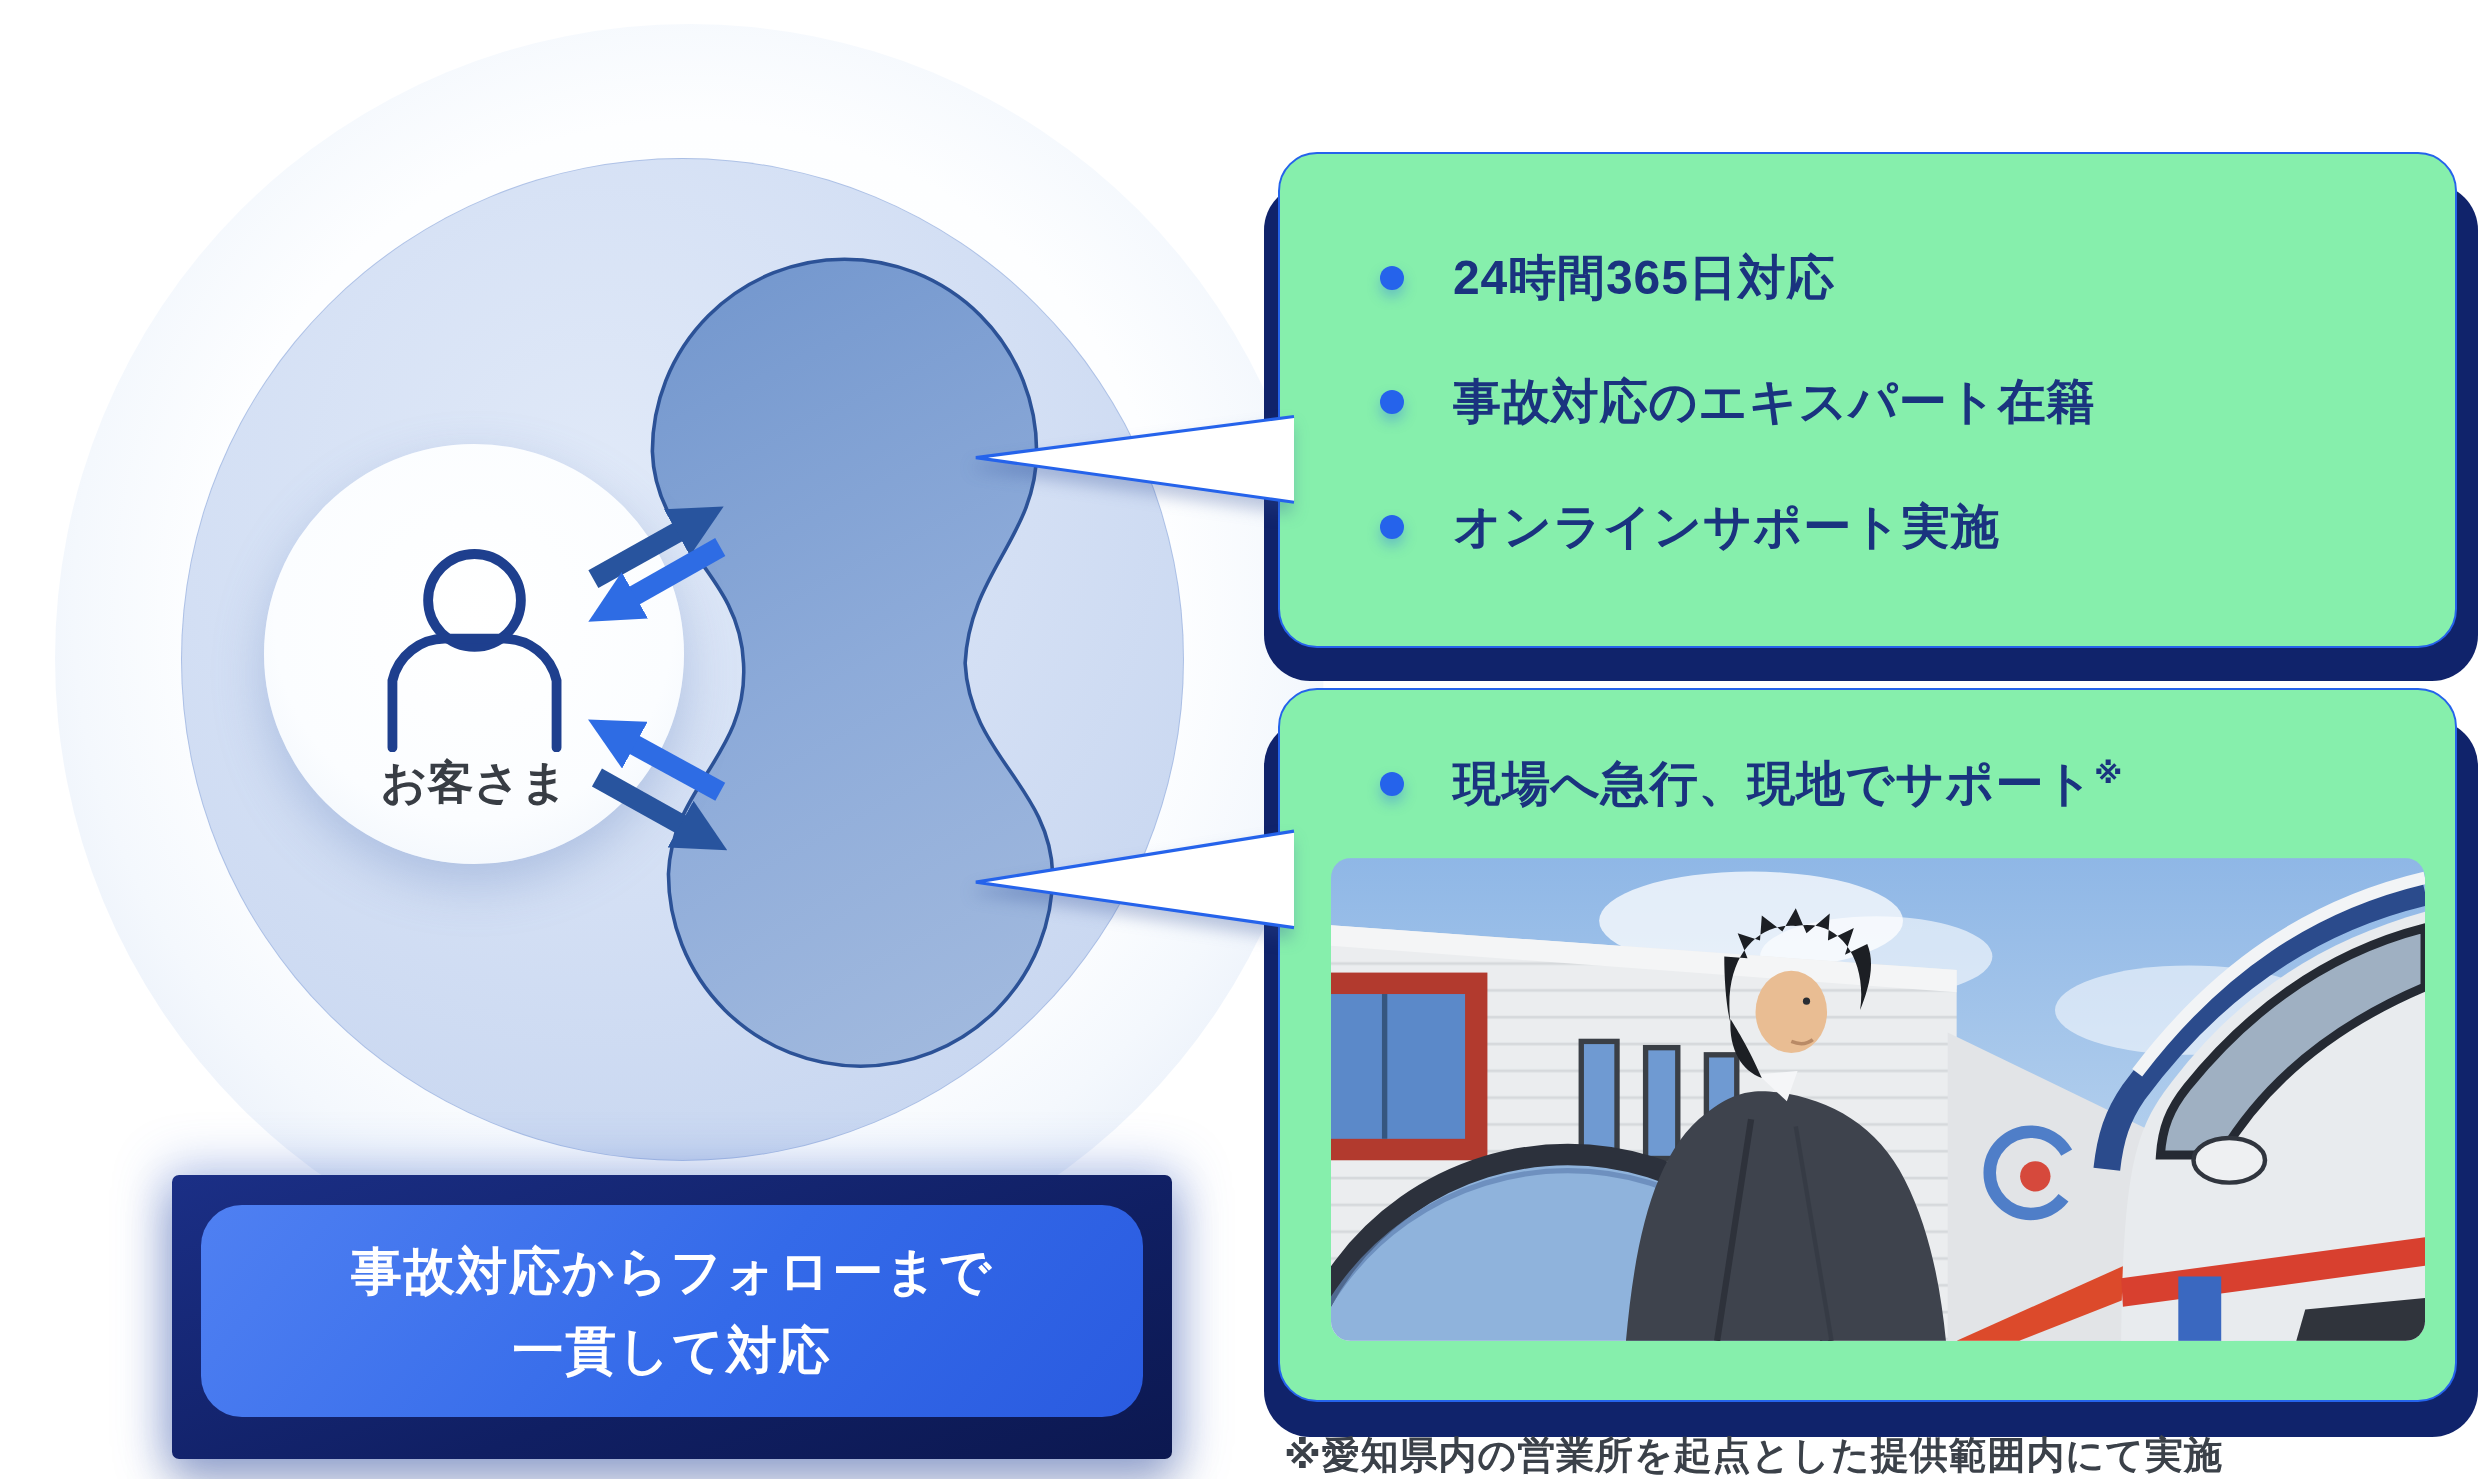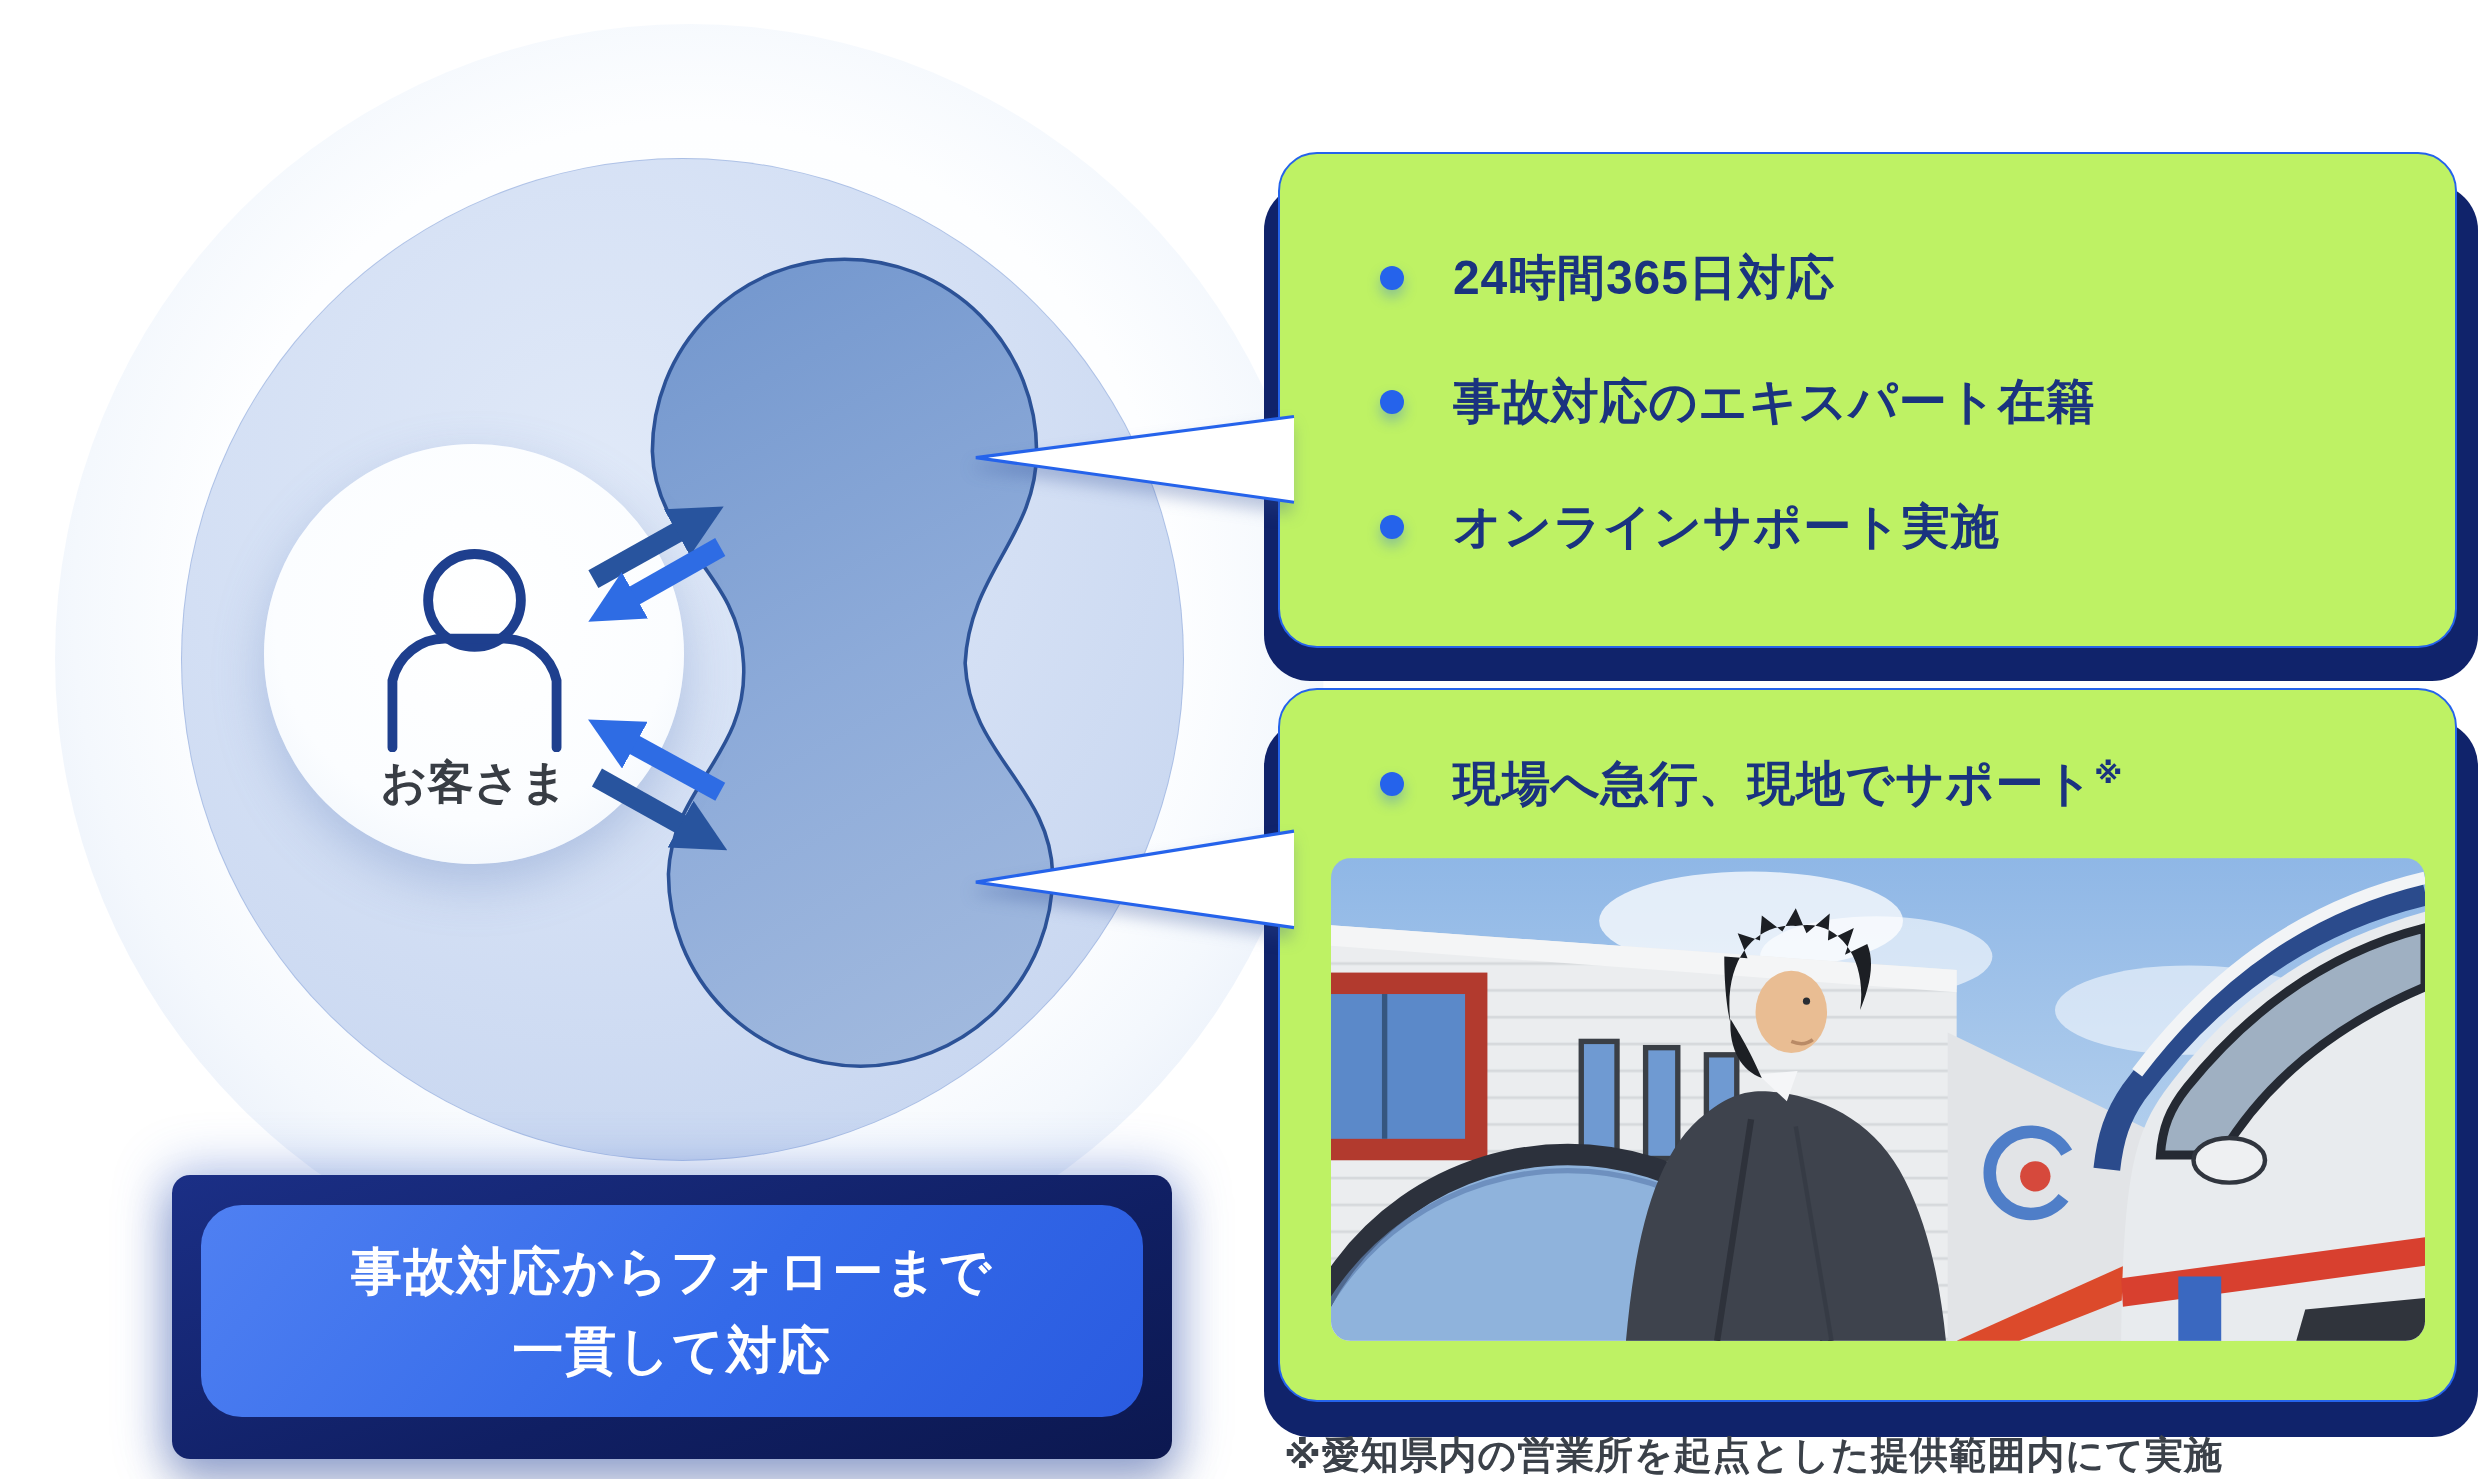--- a/index.html
+++ b/index.html
@@ -39,21 +39,21 @@
   .icon-svg{position:absolute;z-index:6;}
   .arrows-svg,.tail-svg{position:absolute;left:0;top:0;z-index:12;}
   .tail-svg{filter:drop-shadow(-1.8px 10.7px 8px rgba(45,75,150,.30));}
   
   .box-shadow-backing{
     position:absolute;background:#10236b;border-radius:46px;z-index:9;
   }
   .backing-1{left:1264px;top:184px;width:1214px;height:497px;}
   .backing-2{left:1264px;top:720px;width:1214px;height:717px;}
   .callout{
-    position:absolute;background:#bef264;border:2.7px solid #2563eb;border-radius:39px;z-index:10;
+    position:absolute;background:#86efac;border:2.7px solid #2563eb;border-radius:39px;z-index:10;
   }
   .callout-top{left:1278px;top:152px;width:1175px;height:492px;}
   .callout-bottom{left:1278px;top:688px;width:1175px;height:710px;}
   .bullet-row{position:absolute;left:100px;display:flex;align-items:center;height:71px;}
   .bullet-dot{
     width:24px;height:24px;border-radius:50%;background:#2563eb;flex:0 0 auto;
     box-shadow:0 7.1px 12.5px rgba(37,99,235,.35);
   }
   .bullet-text{
     margin-left:49px;color:#1a337f;font-weight:800;font-size:48px;white-space:nowrap;
@@ -61,21 +61,21 @@
   }
   .bullet-text sup{font-size:60%;vertical-align:super;}
   .row-1{top:88px;} .row-2{top:212px;} .row-3{top:337px;justify-content:space-between;} .row-b1{top:58px;}
   
   .photo{
     position:absolute;left:51px;top:168px;width:1094px;height:483px;border-radius:19.7px;
     overflow:hidden;z-index:11;
   }
   
   .banner-outer{
-    position:absolute;left:172px;top:1175px;width:1000px;height:284px;border-radius:18px;
+    position:absolute;left:172px;top:1175px;width:1000px;height:284px;border-radius:7px;
     background:linear-gradient(160deg,#1b2f86 0%,#101f63 60%,#0c1850 100%);
     box-shadow:0 0 49px 9px rgba(70,110,210,.35),0 21.4px 43px rgba(20,40,110,.35);
     z-index:8;
   }
   .banner-inner{
     position:absolute;left:29px;top:30px;right:29px;bottom:42px;border-radius:41px;
     background:linear-gradient(130deg,#4f80f2 0%,#346ae9 55%,#2a5be0 100%);
     display:flex;flex-direction:column;align-items:center;justify-content:center;
     color:#ffffff;font-weight:800;font-size:51px;line-height:1.55;text-align:center;
     letter-spacing:1.8px;

